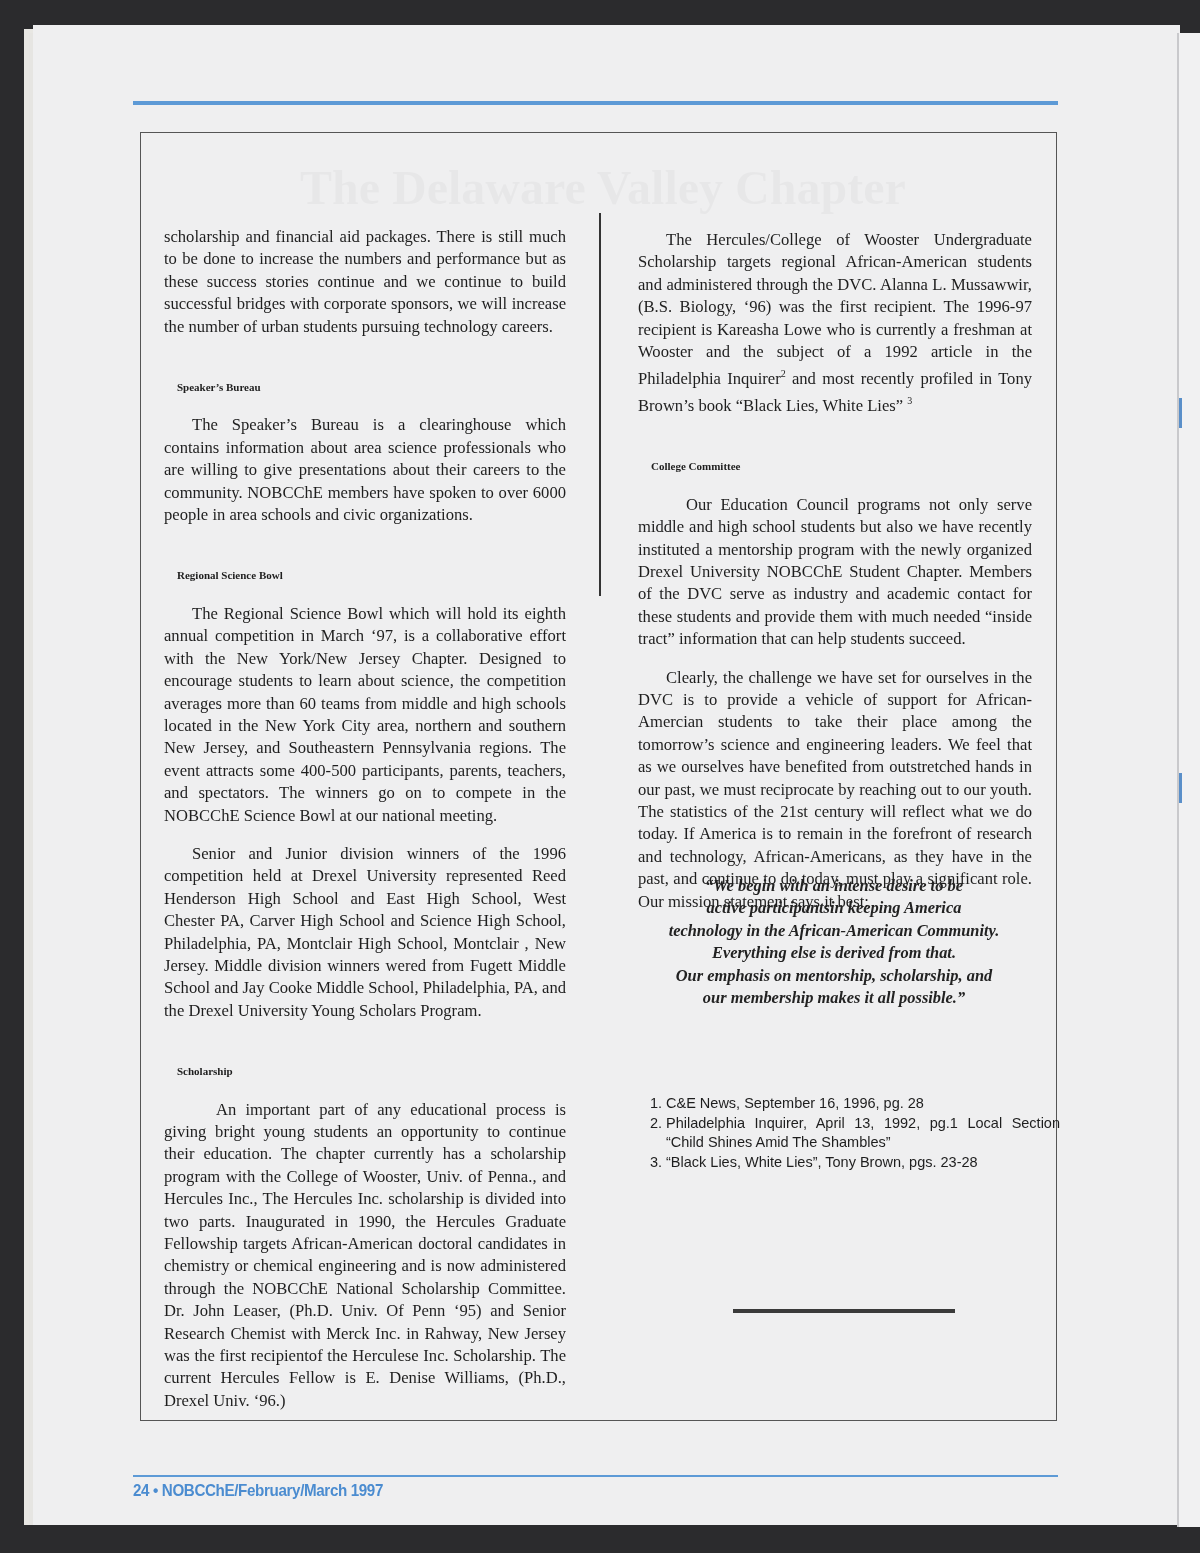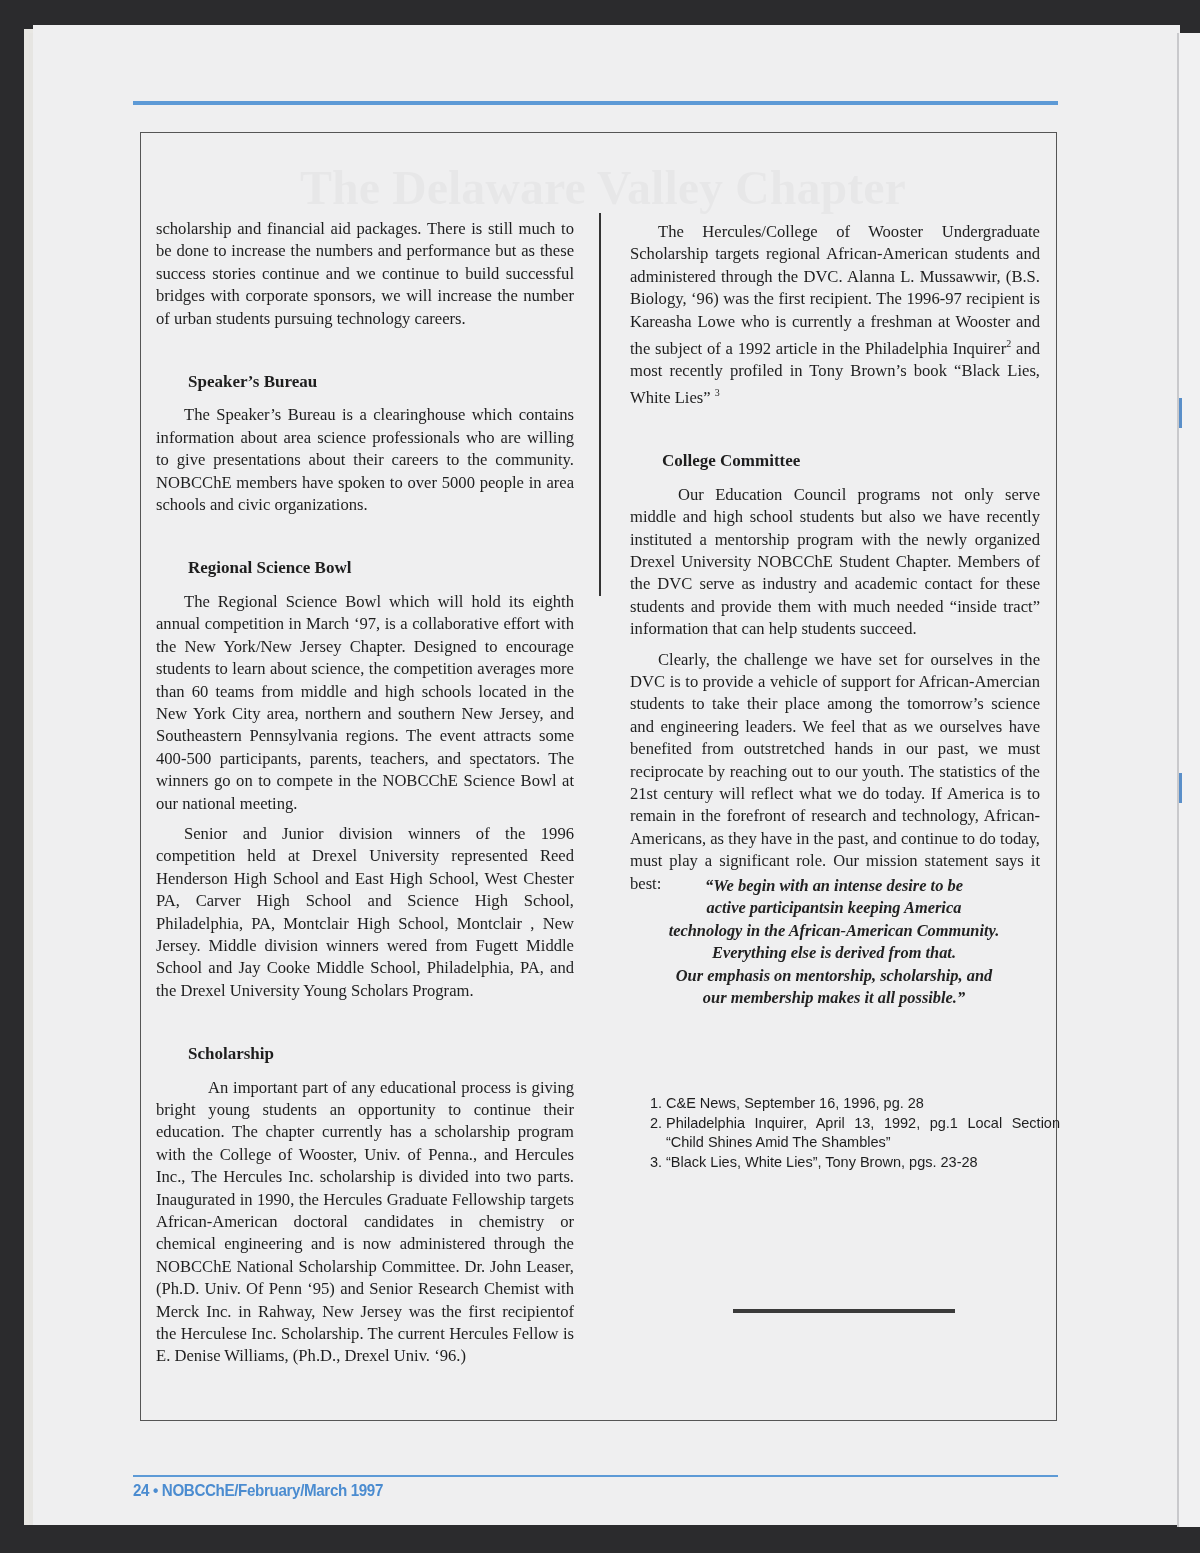--- a/index.html
+++ b/index.html
@@ -48,24 +48,24 @@
     .col-rule {
       position: absolute; left: 599px; top: 213px; width: 2px; height: 383px;
       background: #333;
     }
     .col {
       position: absolute; color: #1e1e1e; font-size: 16.6px; line-height: 22.4px;
       text-align: justify;
     }
     .col-left { left: 148px; top: 210px; width: 434px; }
     .col-right { left: 622px; top: 213px; width: 426px; }
-    .col p { margin: 8px; text-indent: 28px; }
+    .col p { margin: 16px; text-indent: 28px; }
     .col p.noindent { text-indent: 0; }
     .col h3 {
-      margin: 11px; font-size: 17px; font-weight: bold; padding-left: 29px; line-height: 22.4px;
+      margin: 0; font-size: 11px; font-weight: bold; padding-left: 29px; line-height: 22.4px;
     }
     .gap { height: 22px; }
     .quote {
       position: absolute; left: 628px; top: 875px; width: 412px;
       text-align: center; font-style: italic; font-size: 16.4px; line-height: 22.4px;
       color: #222;
       font-weight: bold;
     }
     .quote div { white-space: nowrap; }
     .refs {
@@ -97,21 +97,21 @@
 
 <div class="rule-top"></div>
 <div class="frame"></div>
 <div class="ghost">The Delaware Valley Chapter</div>
 <div class="col-rule"></div>
 
 <div class="col col-left">
   <p class="noindent">scholarship and financial aid packages. There is still much to be done to increase the numbers and performance but as these success stories continue and we continue to build successful bridges with corporate sponsors, we will increase the number of urban students pursuing technology careers.</p>
   <div class="gap"></div>
   <h3>Speaker’s Bureau</h3>
-  <p>The Speaker’s Bureau is a clearinghouse which contains information about area science professionals who are willing to give presentations about their careers to the community. NOBCChE members have spoken to over 5000 people in area schools and civic organizations.</p>
+  <p>The Speaker’s Bureau is a clearinghouse which contains information about area science professionals who are willing to give presentations about their careers to the community. NOBCChE members have spoken to over 6000 people in area schools and civic organizations.</p>
   <div class="gap"></div>
   <h3>Regional Science Bowl</h3>
   <p>The Regional Science Bowl which will hold its eighth annual competition in March ‘97, is a collaborative effort with the New York/New Jersey Chapter. Designed to encourage students to learn about science, the competition averages more than 60 teams from middle and high schools located in the New York City area, northern and southern New Jersey, and Southeastern Pennsylvania regions. The event attracts some 400-500 participants, parents, teachers, and spectators. The winners go on to compete in the NOBCChE Science Bowl at our national meeting.</p>
   <p>Senior and Junior division winners of the 1996 competition held at Drexel University represented Reed Henderson High School and East High School, West Chester PA, Carver High School and Science High School, Philadelphia, PA, Montclair High School, Montclair , New Jersey. Middle division winners wered from Fugett Middle School and Jay Cooke Middle School, Philadelphia, PA, and the Drexel University Young Scholars Program.</p>
   <div class="gap"></div>
   <h3>Scholarship</h3>
   <p style="text-indent:52px">An important part of any educational process is giving bright young students an opportunity to continue their education. The chapter currently has a scholarship program with the College of Wooster, Univ. of Penna., and Hercules Inc., The Hercules Inc. scholarship is divided into two parts. Inaugurated in 1990, the Hercules Graduate Fellowship targets African-American doctoral candidates in chemistry or chemical engineering and is now administered through the NOBCChE National Scholarship Committee. Dr. John Leaser, (Ph.D. Univ. Of Penn ‘95) and Senior Research Chemist with Merck Inc. in Rahway, New Jersey was the first recipientof the Herculese Inc. Scholarship. The current Hercules Fellow is E. Denise Williams, (Ph.D., Drexel Univ. ‘96.)</p>
 </div>
 
 <div class="col col-right">

